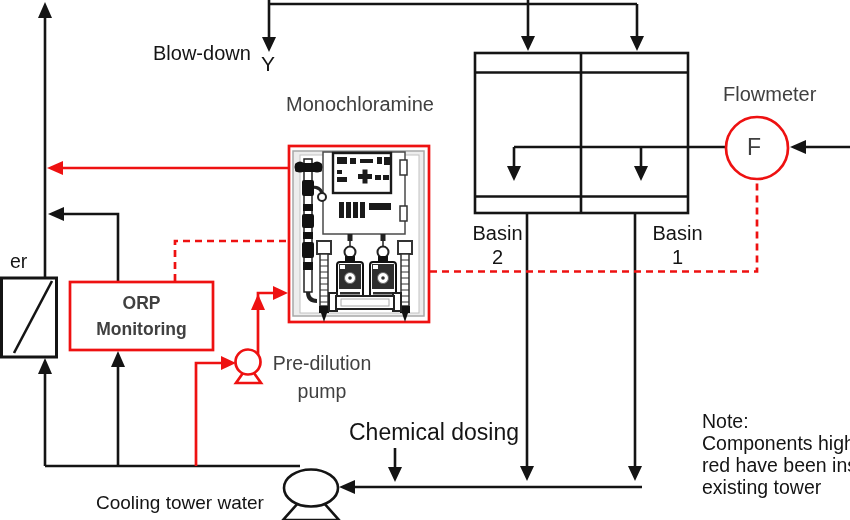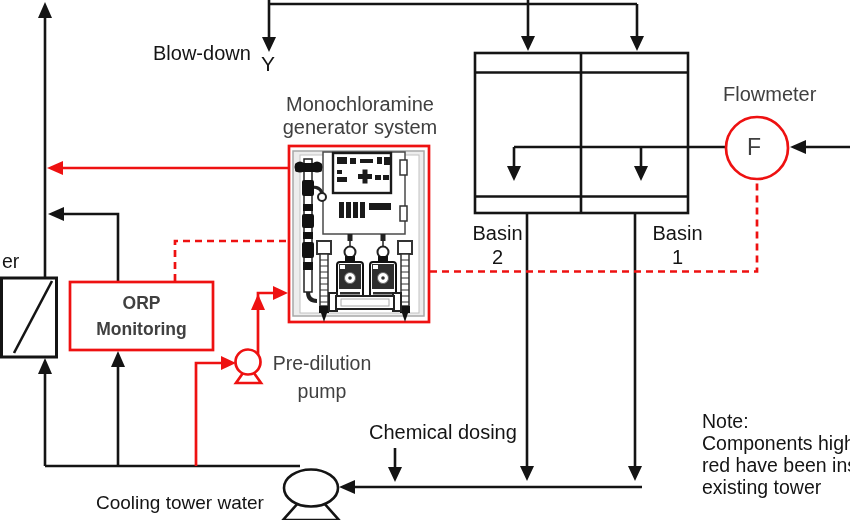--- a/index.html
+++ b/index.html
@@ -246,21 +246,20 @@
       <rect x="52" y="153" width="48" height="7" fill="none" stroke="#aaa" stroke-width="1"></rect>
     </g>
   </g>
 </svg>
 
 <div class="lbl" style="left:153px;top:42px;">Blow-down</div>
 <div class="lbl" style="left:261px;top:52px;font-size:21px;">Y</div>
 
 <div class="lbl red center" style="left:270px;top:93px;width:180px;line-height:23px;">
   <span>Monochloramine</span><br>
-  <span>generator system</span>
 </div>
 
 
 <div class="lbl red" style="left:712px;top:83px;margin-left:11px;">Flowmeter</div>
 <div class="lbl red center" style="left:741px;top:136px;width:26px;font-size:23px;">F</div>
 
 <div class="lbl center" style="left:455px;top:221px;width:85px;line-height:24px;">
   <span>Basin</span><br>
   <span>2</span>
 </div>
@@ -272,23 +271,23 @@
 <div class="lbl red center" style="left:263px;top:349px;width:118px;line-height:28px;font-size:19.5px;">
   <span>Pre-dilution</span><br>
   <span>pump</span>
 </div>
 
 <div class="lbl red center" style="left:70px;top:291px;width:143px;font-size:17.5px;font-weight:600;line-height:25.5px;">
   <span>ORP</span><br>
   <span>Monitoring</span>
 </div>
 
-<div class="lbl" style="left:369px;top:421px;font-size:20px;">Chemical dosing</div>
+<div class="lbl" style="left:349px;top:421px;font-size:23px;">Chemical dosing</div>
 <div class="lbl" style="left:96px;top:491px;font-size:19px;">Cooling tower water</div>
-<div class="lbl" style="left:2px;top:250px;font-size:19.5px;text-align:center;">er</div>
+<div class="lbl" style="left:10px;top:250px;font-size:19.5px;text-align:center;">er</div>
 
 <div class="lbl" style="left:702px;top:410px;font-size:19.5px;line-height:22px;">
   <span>Note:</span><br>
   <span>Components highlighted in</span><br>
   <span>red have been installed in</span><br>
   <span>existing tower</span>
 </div>
 
 </div>
 

